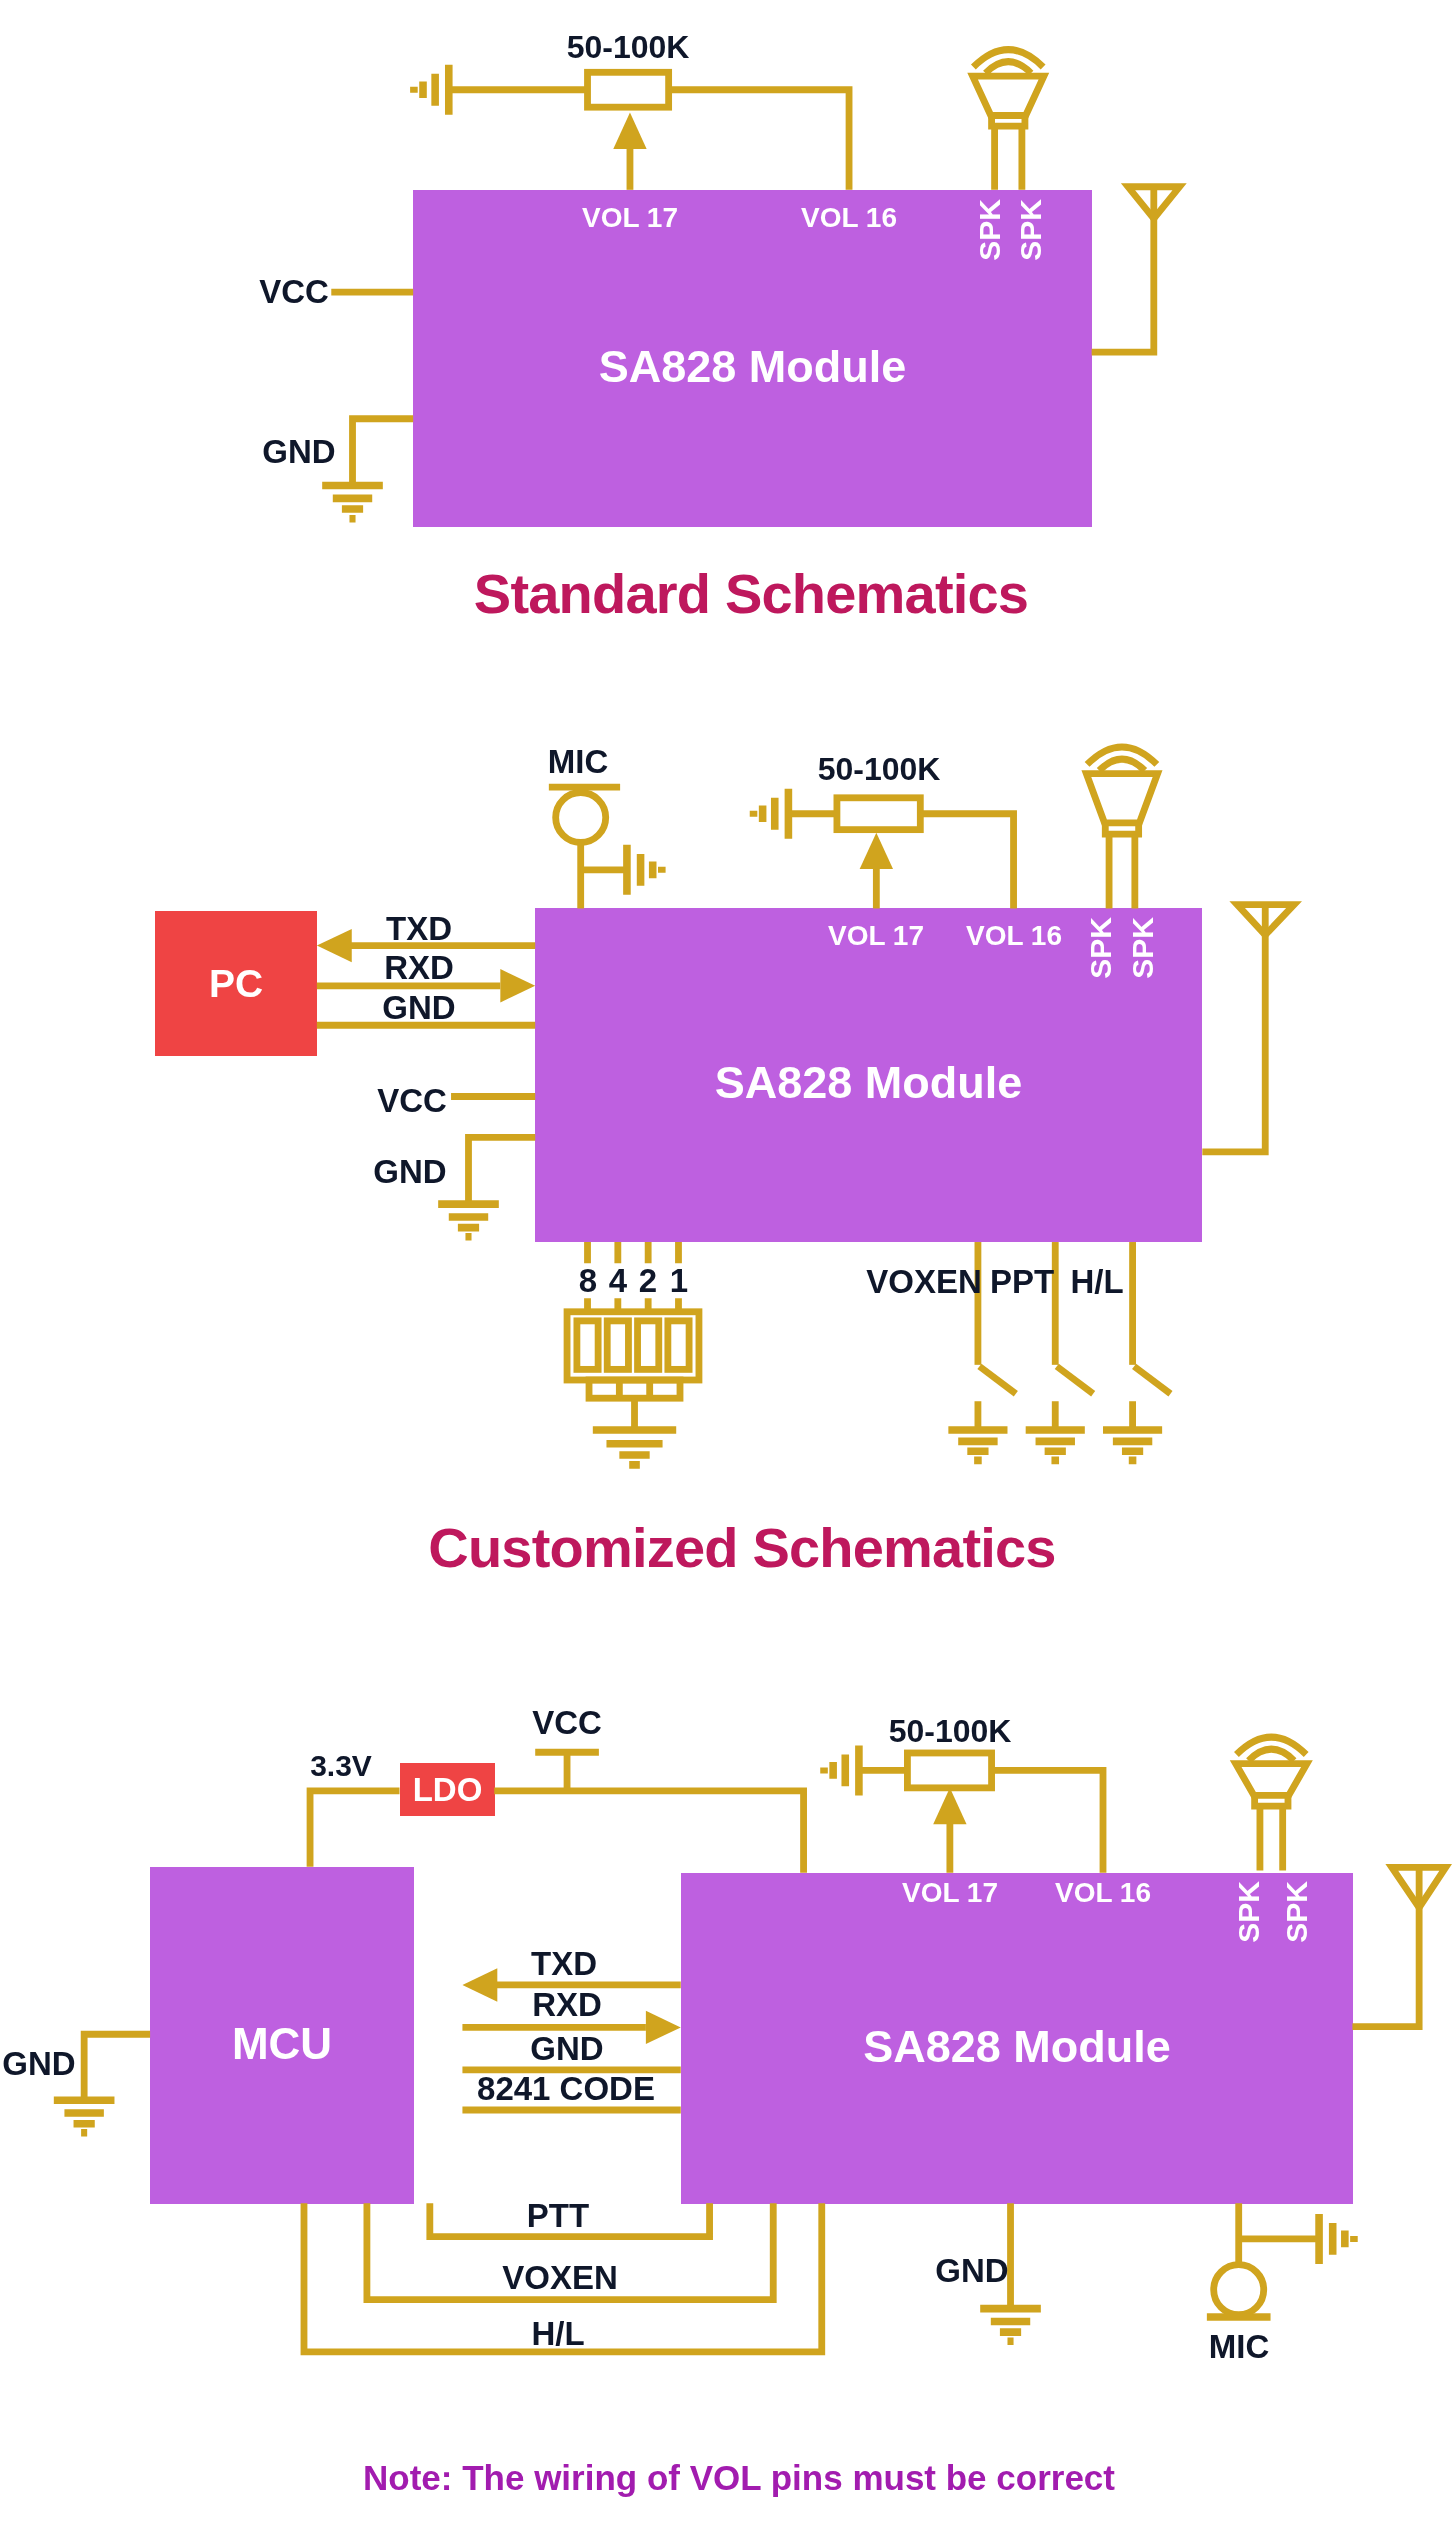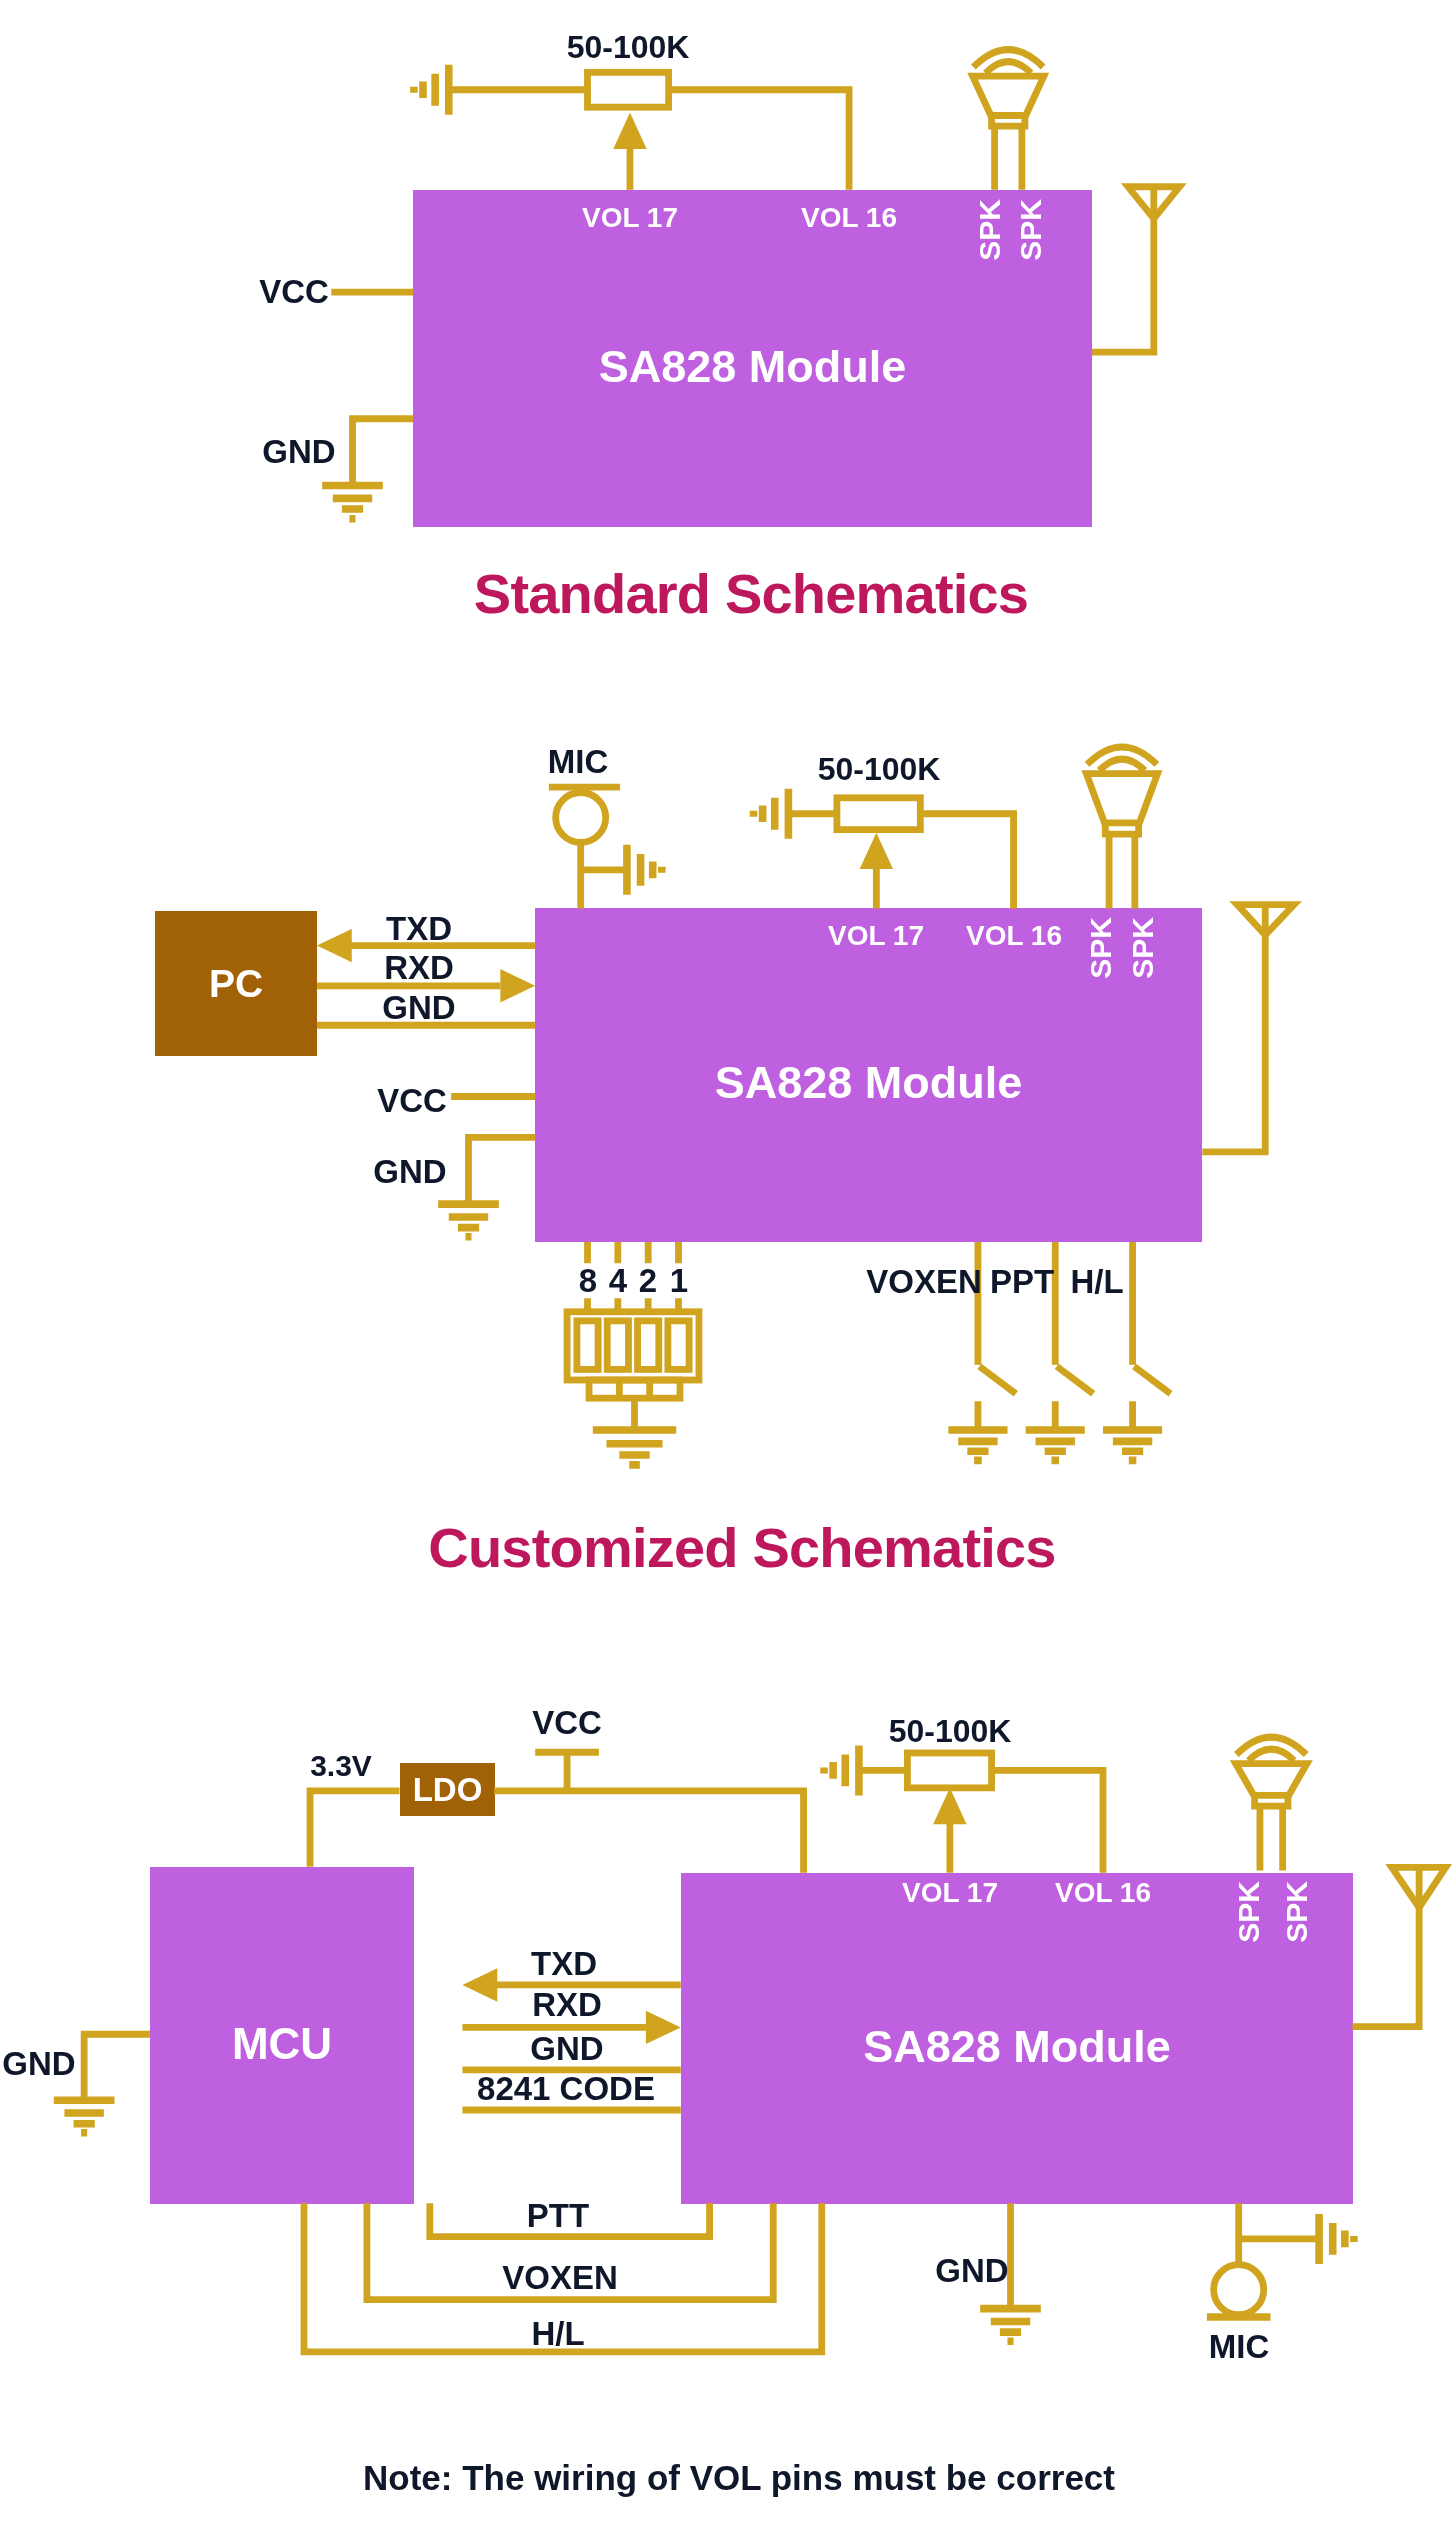--- a/index.html
+++ b/index.html
@@ -11,21 +11,21 @@
     font-family:"Liberation Sans", sans-serif;
     overflow:hidden;
   }
   #wires{position:absolute;left:0;top:0;z-index:2;pointer-events:none;}
   .box{
     position:absolute;
     display:flex;align-items:center;justify-content:center;
     z-index:1;
   }
   .module{background:#BE60E0;}
-  .bluebox{background:#a16207;}
+  .bluebox{background:#ef4444;}
   .box span{color:#ffffff;font-weight:700;white-space:nowrap;}
   .module span{font-size:45px;margin-top:16px;}
   .mcu span{font-size:44px;}
   .pc span{font-size:39px;}
   .ldo span{font-size:33px;}
   .lbl{
     position:absolute;
     transform:translate(-50%,-50%);
     font-weight:600;color:#0f172a;
     white-space:nowrap;z-index:3;
@@ -37,21 +37,21 @@
   .s40{font-size:30px;}
   .pin{font-size:28px;font-weight:600;}
   .spk{font-size:30px;font-weight:700;}
   .title{
     position:absolute;transform:translate(-50%,-50%);
     font-size:56px;font-weight:800;color:#be185d;
     white-space:nowrap;z-index:3;letter-spacing:-0.8px;
   }
   .note{
     position:absolute;transform:translate(-50%,-50%);
-    font-size:35px;font-weight:700;color:#0f172a;
+    font-size:35px;font-weight:700;color:#a21caf;
     white-space:nowrap;z-index:3;
   }
 </style>
 </head>
 <body>
 
 <div id="canvas">
 
   <div class="box module" style="left:413px;top:190px;width:679px;height:337px;">
     <span>SA828 Module</span>

